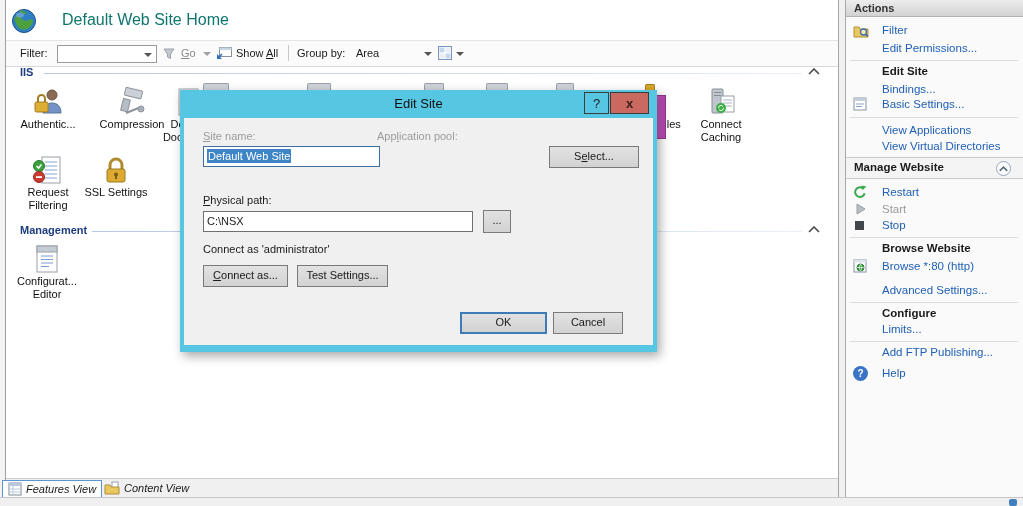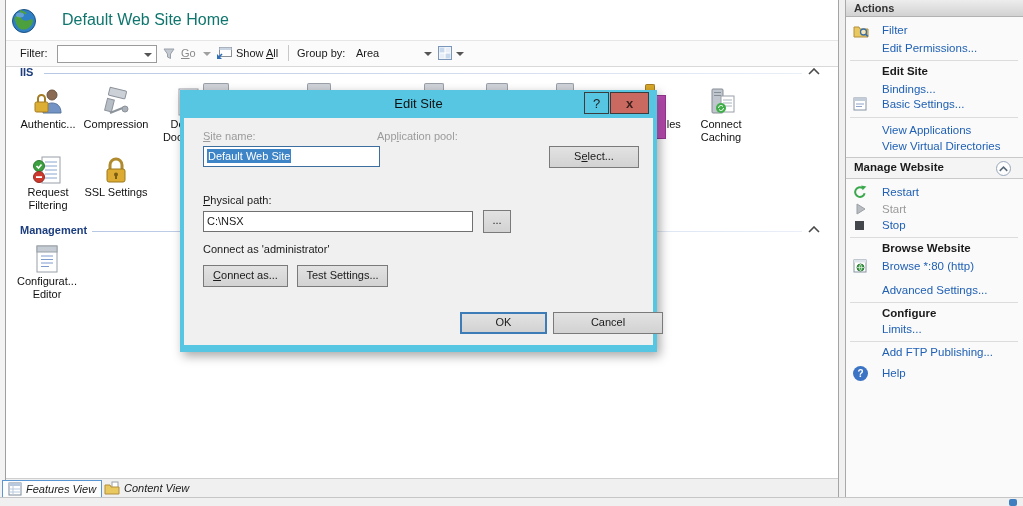--- a/index.html
+++ b/index.html
@@ -120,21 +120,21 @@
     <div class="ficon">
       <svg width="32" height="32" viewBox="0 0 32 32">
         <circle cx="20" cy="9" r="5" fill="#8a6a52" stroke="#6d523d"></circle>
         <path d="M11 27c0-7 4-10 9-10s9 3 9 10z" fill="#7293c4" stroke="#54749e"></path>
         <rect x="3" y="16" width="13" height="10" rx="1.5" fill="#dcae33" stroke="#a67c22"></rect>
         <path d="M6 16v-3.5a3.5 3.5 0 0 1 7 0V16" fill="none" stroke="#a67c22" stroke-width="2"></path>
       </svg>
     </div>
     <div class="flabel">Authentic...</div>
   </div>
-  <div class="feature" style="left:80px;top:84px">
+  <div class="feature" style="left:96px;top:84px">
     <div class="ficon">
       <svg width="32" height="32" viewBox="0 0 32 32">
         <rect x="9" y="3" width="17" height="8" rx="1" fill="#ccd1d8" stroke="#8d939b" transform="rotate(14 17 7)"></rect>
         <rect x="6" y="13" width="7" height="12" fill="#b7bdc5" stroke="#8d939b" transform="rotate(14 9 19)"></rect>
         <path d="M10 27l15-6" stroke="#8d939b" stroke-width="2"></path>
         <circle cx="25" cy="23" r="3" fill="#aab0b8" stroke="#8d939b"></circle>
       </svg>
     </div>
     <div class="flabel">Compression</div>
   </div>
@@ -226,21 +226,21 @@
 
       <div class="dlbl nw" style="left:19px;top:76px;color:#1a1a1a"><span></span><span class="ukey">P</span><span>hysical path:</span></div>
       <div class="dinput" style="left:19px;top:93px;width:270px;height:21px">C:\NSX</div>
       <div class="wbtn" style="left:299px;top:92px;width:28px;height:23px">...</div>
 
       <div class="abs nw" style="left:19px;top:125px;font-size:11px">Connect as 'administrator'</div>
       <div class="wbtn" style="left:19px;top:147px;width:85px;height:22px"><span></span><span class="ukey">C</span><span>onnect as...</span></div>
       <div class="wbtn" style="left:113px;top:147px;width:91px;height:22px">Test Settings...</div>
 
       <div class="wbtn default" style="left:276px;top:194px;width:87px;height:22px">OK</div>
-      <div class="wbtn" style="left:369px;top:194px;width:110px;height:22px">Cancel</div>
+      <div class="wbtn" style="left:369px;top:194px;width:70px;height:22px">Cancel</div>
     </div>
   </div>
 
   <div class="abs" id="actions-panel">
     <div class="abs" id="actions-header">Actions</div>
 
     <svg class="aicon" style="top:23px" viewBox="0 0 16 14">
       <path d="M1 3h5l1 2h8v8H1z" fill="#eac860" stroke="#b2903a"></path>
       <circle cx="10.5" cy="8" r="3" fill="rgba(255,255,255,.55)" stroke="#3a6ea8" stroke-width="1.3"></circle>
       <path d="M12.6 10.2l2.2 2.2" stroke="#3a6ea8" stroke-width="1.6"></path>

